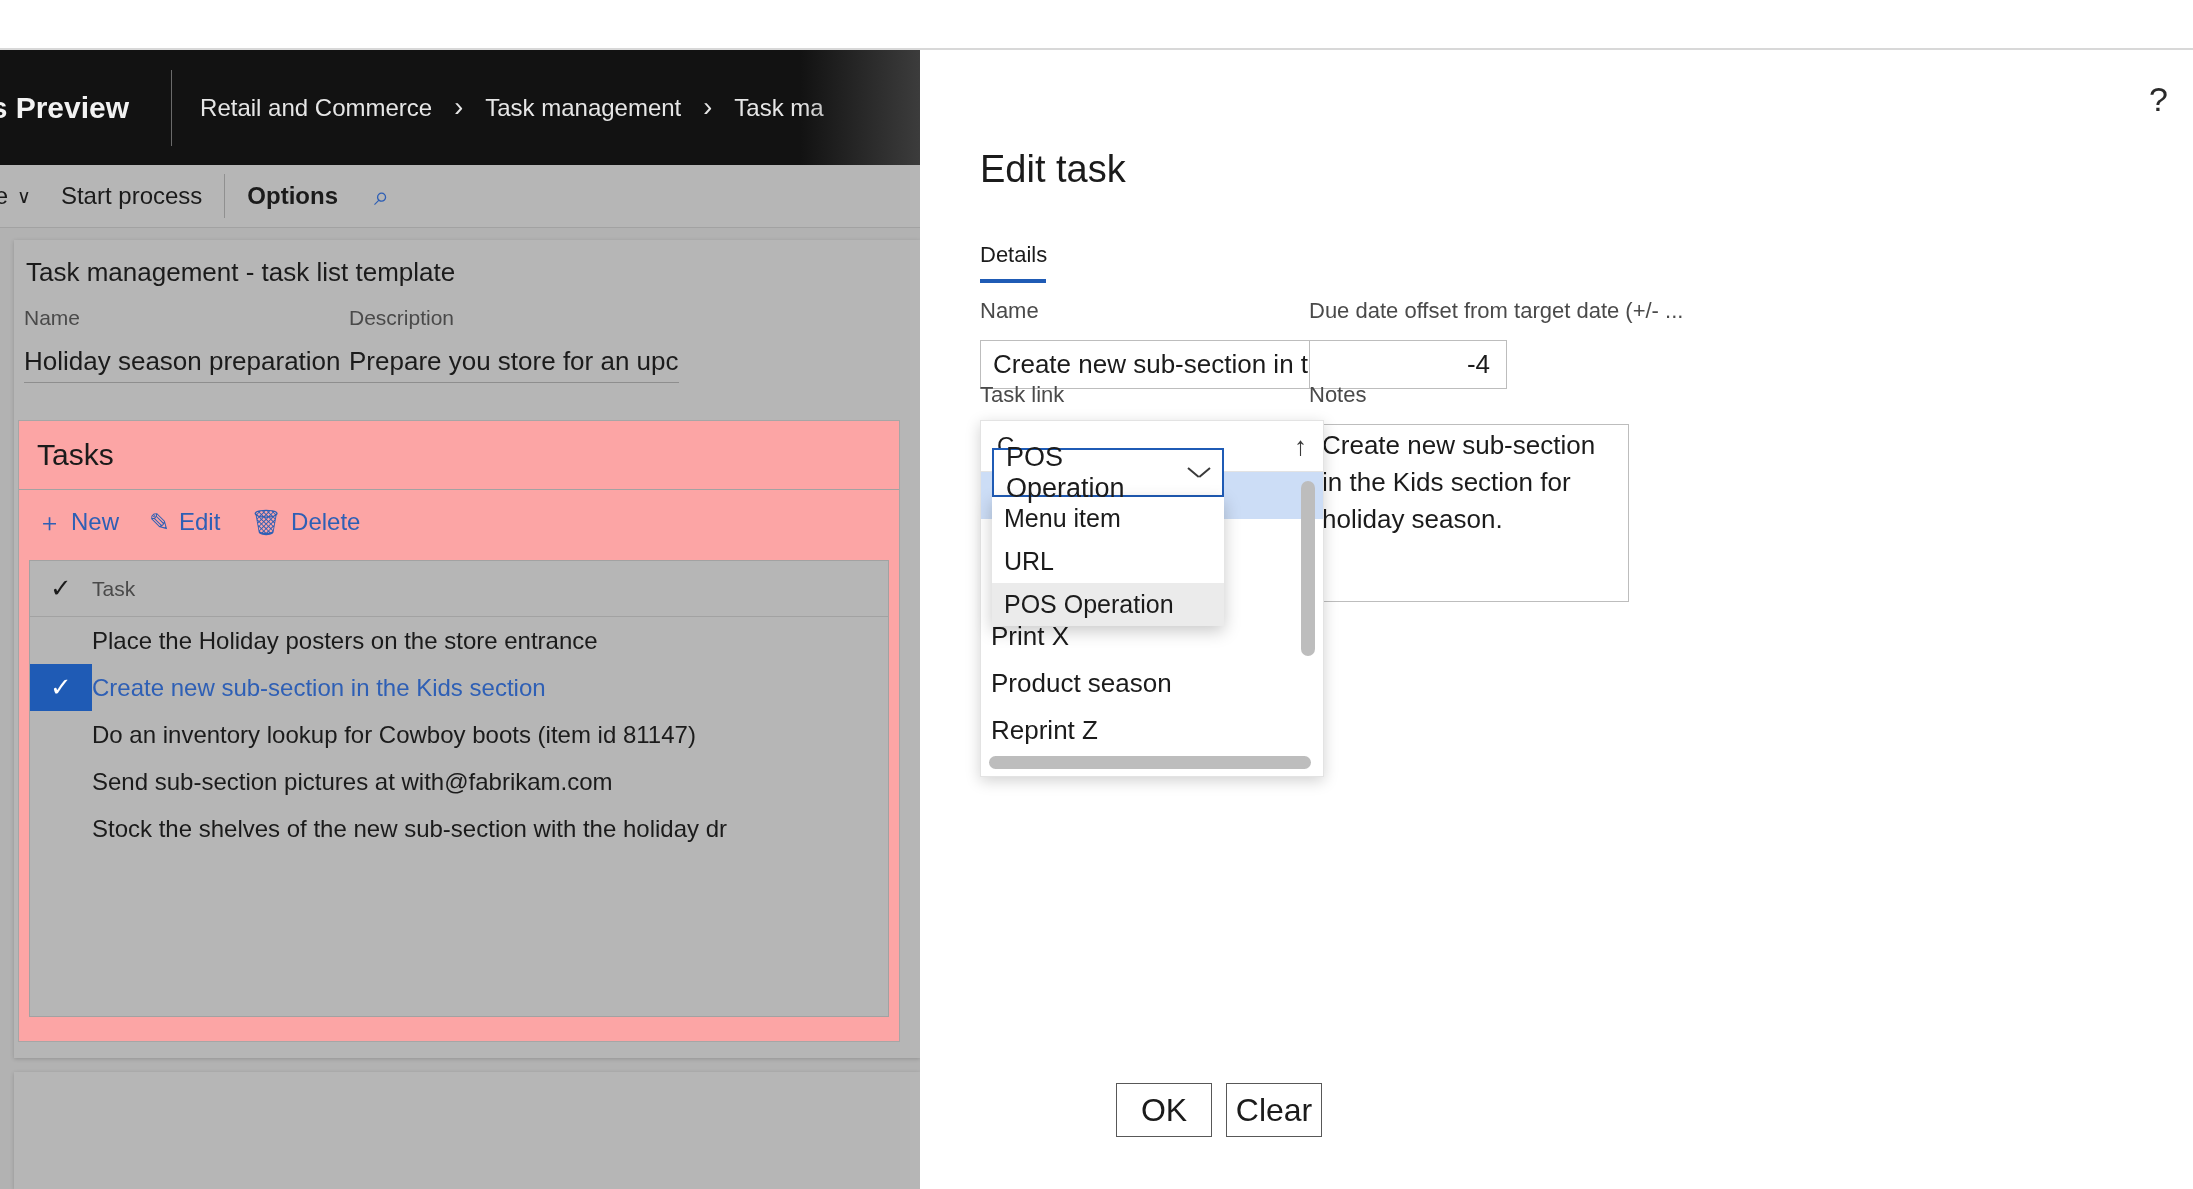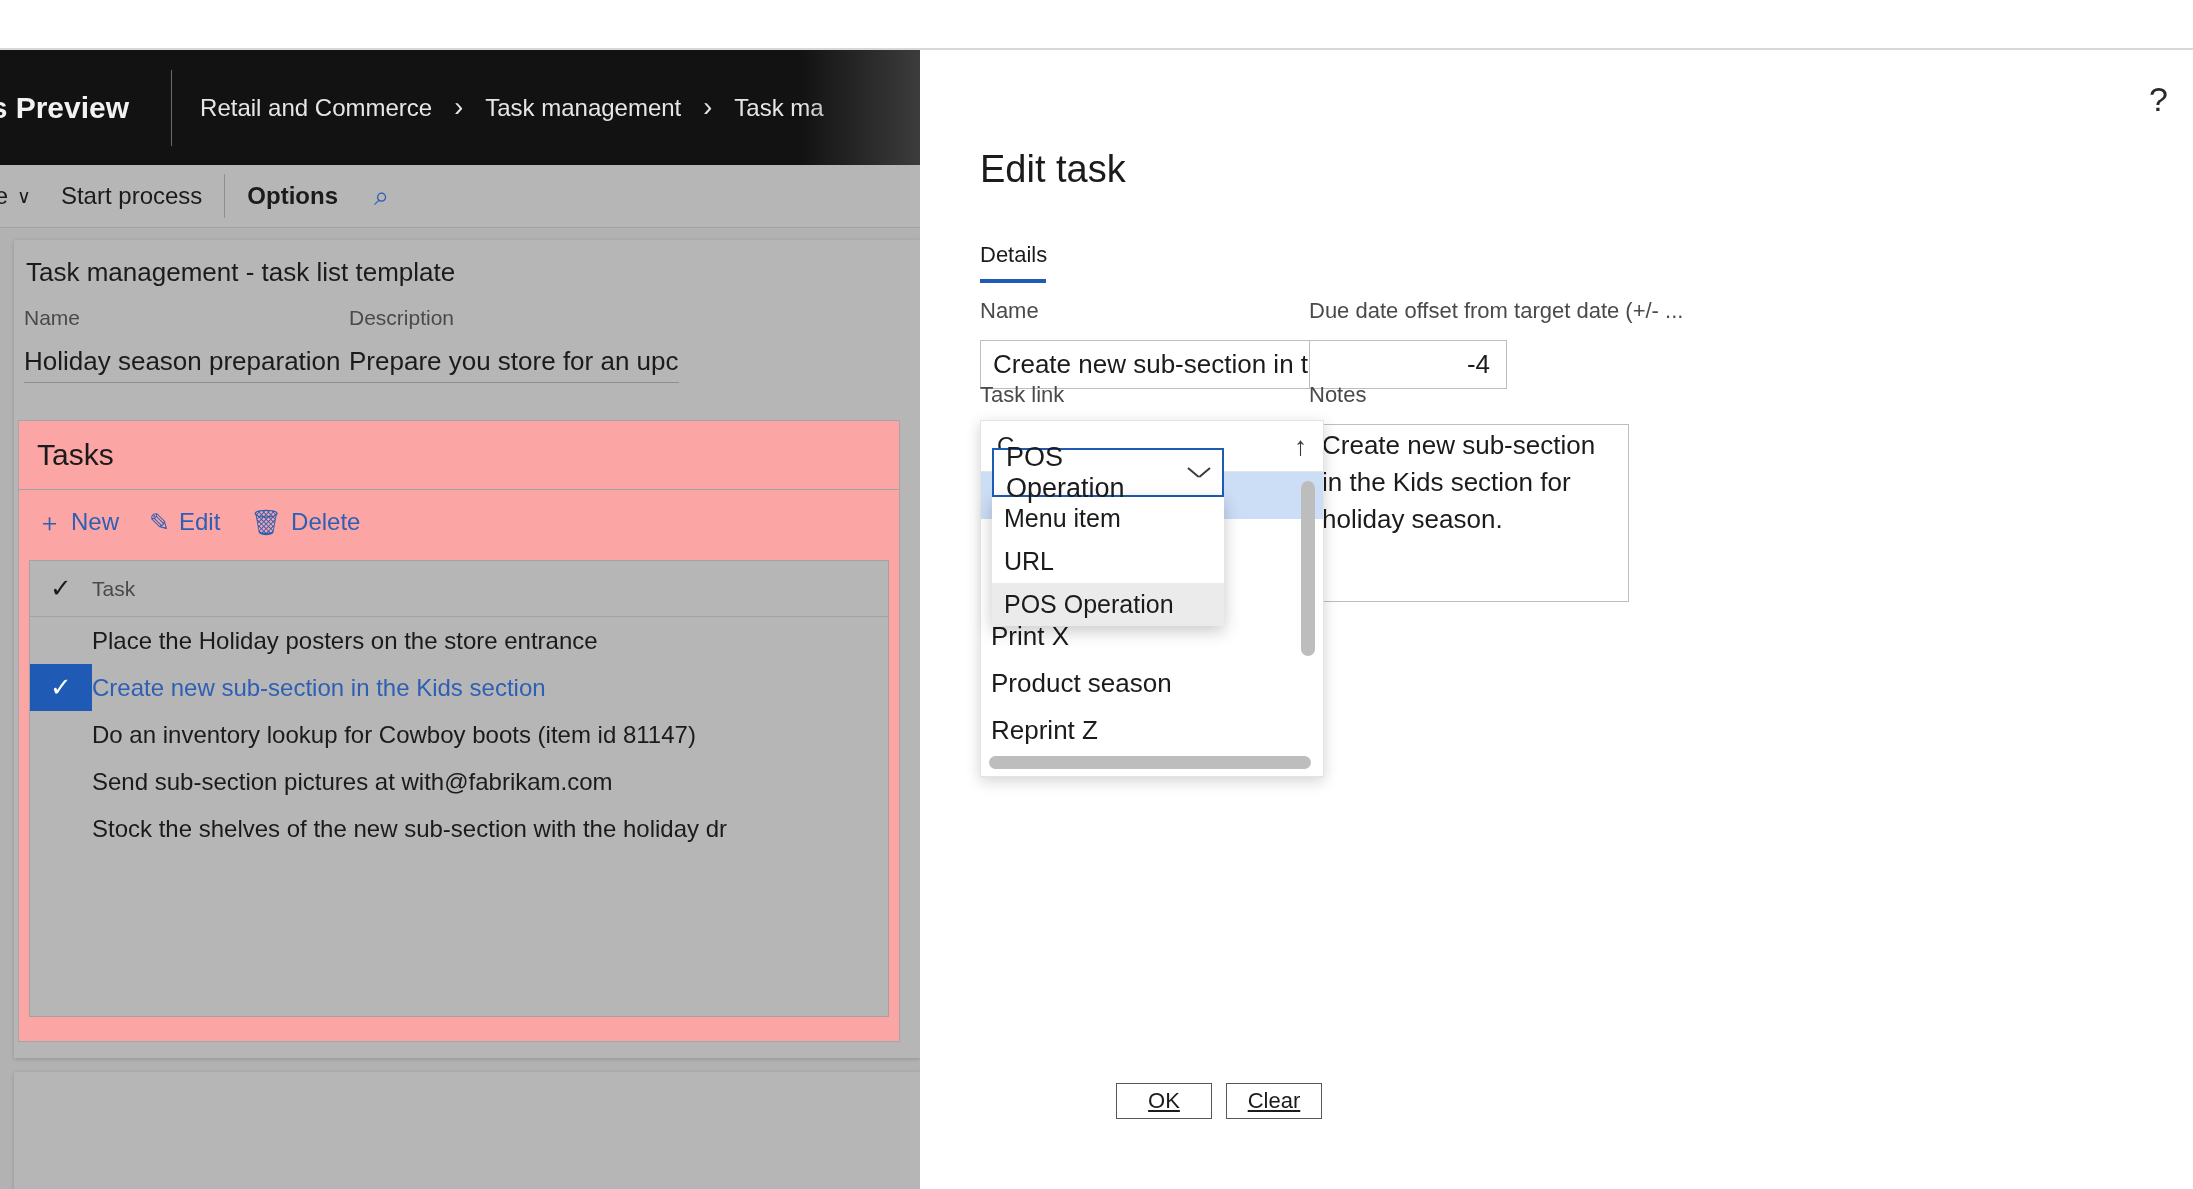--- a/index.html
+++ b/index.html
@@ -167,23 +167,23 @@
   .select-menu{
     width:232px;background:#fff;box-shadow:0 5px 16px rgba(0,0,0,.22);
   }
   .opt{height:43px;display:flex;align-items:center;padding-left:12px;font-size:25px;color:#1b1b1b;white-space:nowrap;}
   .opt.hover{background:#ebebeb;}
 
   .dlg-footer{
     position:absolute;left:0;top:1083px;width:342px;height:78px;
   }
   .btn{
-    border:1px solid #585858;background:#fff;height:36px;min-width:96px;
+    border:1px solid #585858;background:#fff;height:54px;min-width:96px;
     display:inline-flex;align-items:center;justify-content:center;
-    font-size:22px;color:#1b1b1b;box-sizing:border-box;text-decoration:underline;
+    font-size:32px;color:#1b1b1b;box-sizing:border-box;
   }
 </style>
 </head>
 <body>
 
 <div class="root">
 
   <div class="app">
 
     <div class="app-topstrip"></div>

